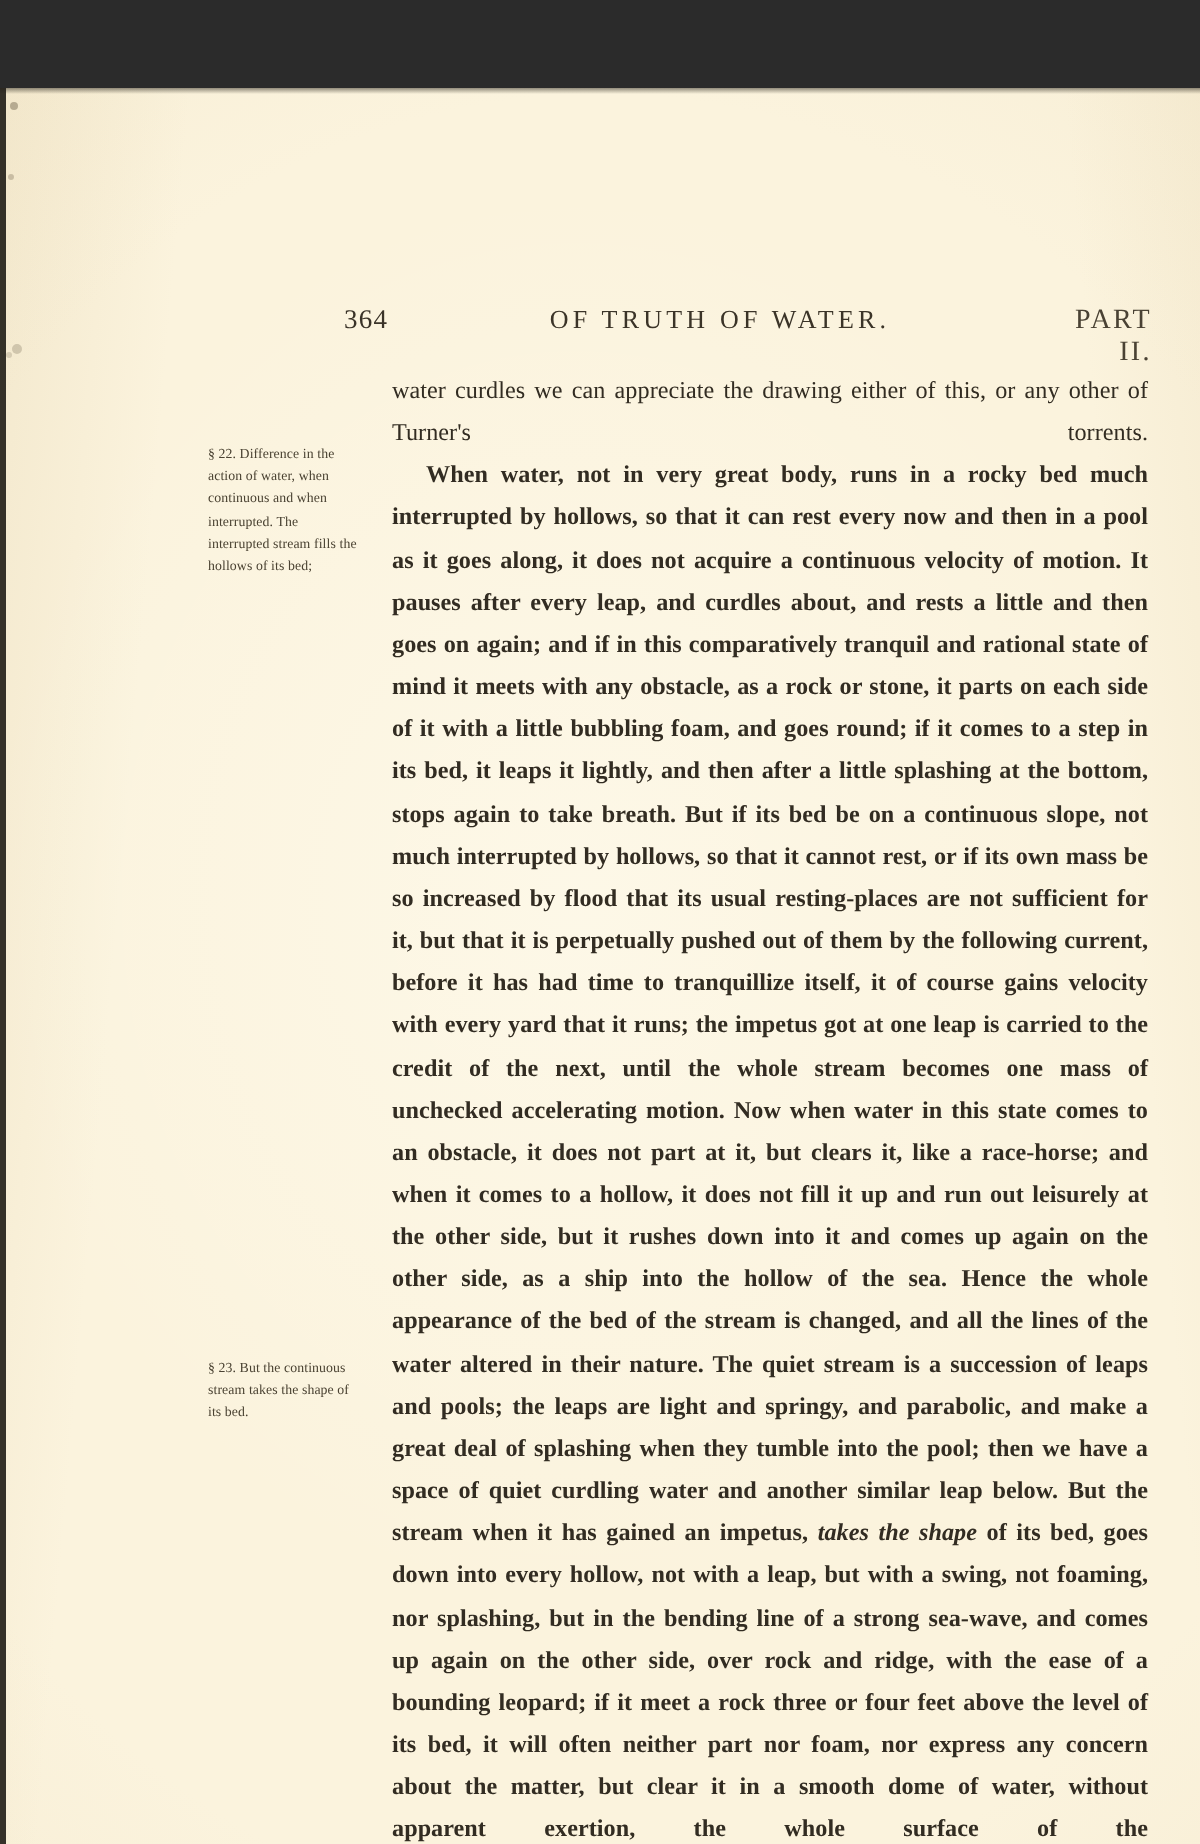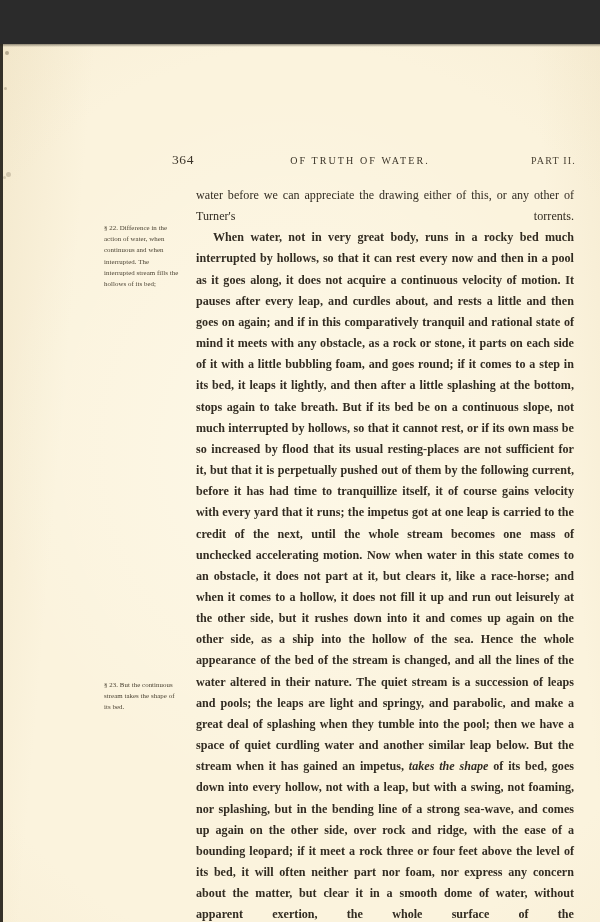--- a/index.html
+++ b/index.html
@@ -84,28 +84,28 @@
   }
   .rh-folio {
     font-size: 13.5px;
     letter-spacing: 0.6px;
     color: #3a3328;
     width: 62px;
   }
   .rh-title {
     flex: 1;
     text-align: center;
-    font-size: 10px;
+    font-size: 13px;
     letter-spacing: 2.1px;
     color: #3b3428;
     text-transform: uppercase;
     padding-right: 34px;
   }
   .rh-part {
-    font-size: 10px;
+    font-size: 14px;
     letter-spacing: 1.2px;
     color: #4a4234;
     text-transform: uppercase;
     width: 56px;
     text-align: right;
   }
 
   
   .sidenote {
     position: absolute;
@@ -157,21 +157,21 @@
   <div class="running-head">
     <span class="rh-folio">364</span>
     <span class="rh-title">OF TRUTH OF WATER.</span>
     <span class="rh-part">PART II.</span>
   </div>
 
   <div class="sidenote" id="sidenote-22">§ 22. Difference in the action of water, when continuous and when interrupted. The interrupted stream fills the hollows of its bed;</div>
   <div class="sidenote" id="sidenote-23">§ 23. But the continuous stream takes the shape of its bed.</div>
 
   <div class="body-col">
-    <p class="para justify-all"><span>water before we can appreciate the drawing either of this, or any other of Turner's torrents.</span></p>
+    <p class="para justify-all"><span>water curdles we can appreciate the drawing either of this, or any other of Turner's torrents.</span></p>
     <p class="para indent justify-all"><span>When water, not in very great body, runs in a rocky bed much interrupted by hollows, so that it can rest every now and then in a pool as it goes along, it does not acquire a continuous velocity of motion. It pauses after every leap, and curdles about, and rests a little and then goes on again; and if in this comparatively tranquil and rational state of mind it meets with any obstacle, as a rock or stone, it parts on each side of it with a little bubbling foam, and goes round; if it comes to a step in its bed, it leaps it lightly, and then after a little splashing at the bottom, stops again to take breath. But if its bed be on a continuous slope, not much interrupted by hollows, so that it cannot rest, or if its own mass be so increased by flood that its usual resting-places are not sufficient for it, but that it is perpetually pushed out of them by the following current, before it has had time to tranquillize itself, it of course gains velocity with every yard that it runs; the impetus got at one leap is carried to the credit of the next, until the whole stream becomes one mass of unchecked accelerating motion. Now when water in this state comes to an obstacle, it does not part at it, but clears it, like a race-horse; and when it comes to a hollow, it does not fill it up and run out leisurely at the other side, but it rushes down into it and comes up again on the other side, as a ship into the hollow of the sea. Hence the whole appearance of the bed of the stream is changed, and all the lines of the water altered in their nature. The quiet stream is a succession of leaps and pools; the leaps are light and springy, and parabolic, and make a great deal of splashing when they tumble into the pool; then we have a space of quiet curdling water and another similar leap below. But the stream when it has gained an impetus, </span><em>takes the shape</em><span> of its bed, goes down into every hollow, not with a leap, but with a swing, not foaming, nor splashing, but in the bending line of a strong sea-wave, and comes up again on the other side, over rock and ridge, with the ease of a bounding leopard; if it meet a rock three or four feet above the level of its bed, it will often neither part nor foam, nor express any concern about the matter, but clear it in a smooth dome of water, without apparent exertion, the whole surface of the</span></p>
   </div>
 
   <div class="edge-top"></div>
   <div class="edge-bottom"></div>
   <div class="edge-left"></div>
   <div class="edge-left-2"></div>
   <div class="speck" style="left:5px;top:7px;width:4px;height:4px;"></div>
   <div class="speck" style="left:4px;top:43px;width:3px;height:3px;opacity:.7;"></div>
   <div class="speck" style="left:6px;top:128px;width:5px;height:5px;opacity:.6;"></div>

